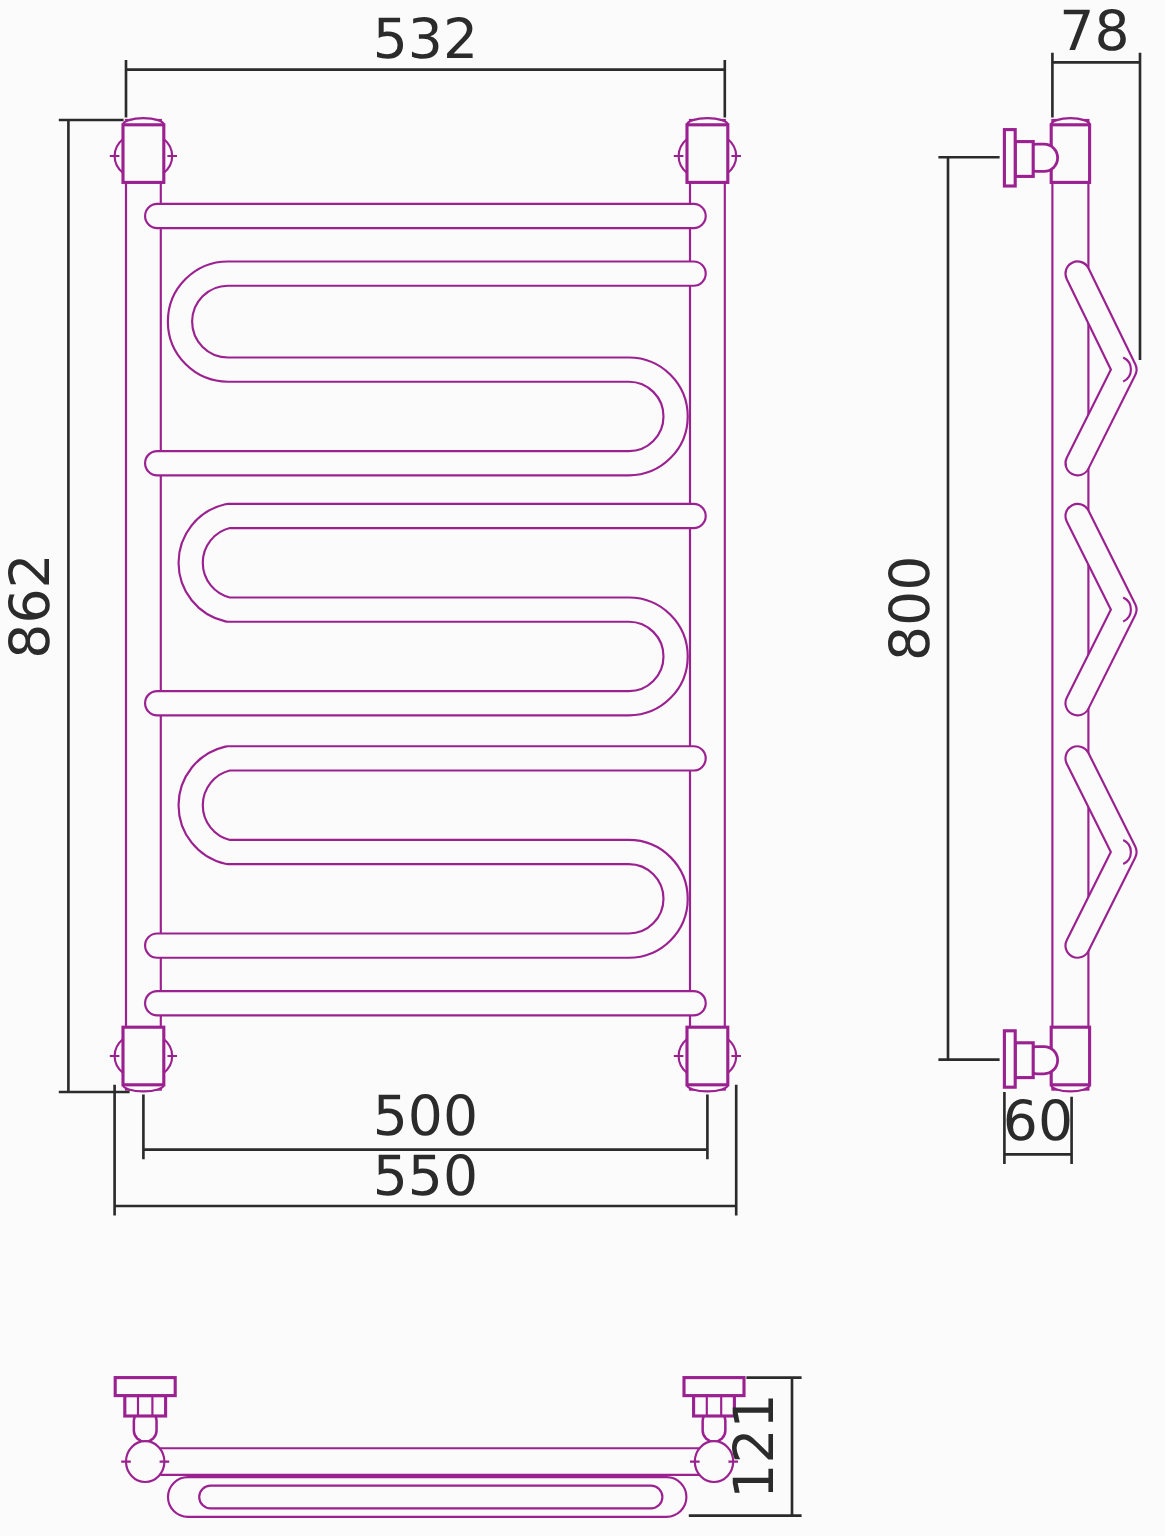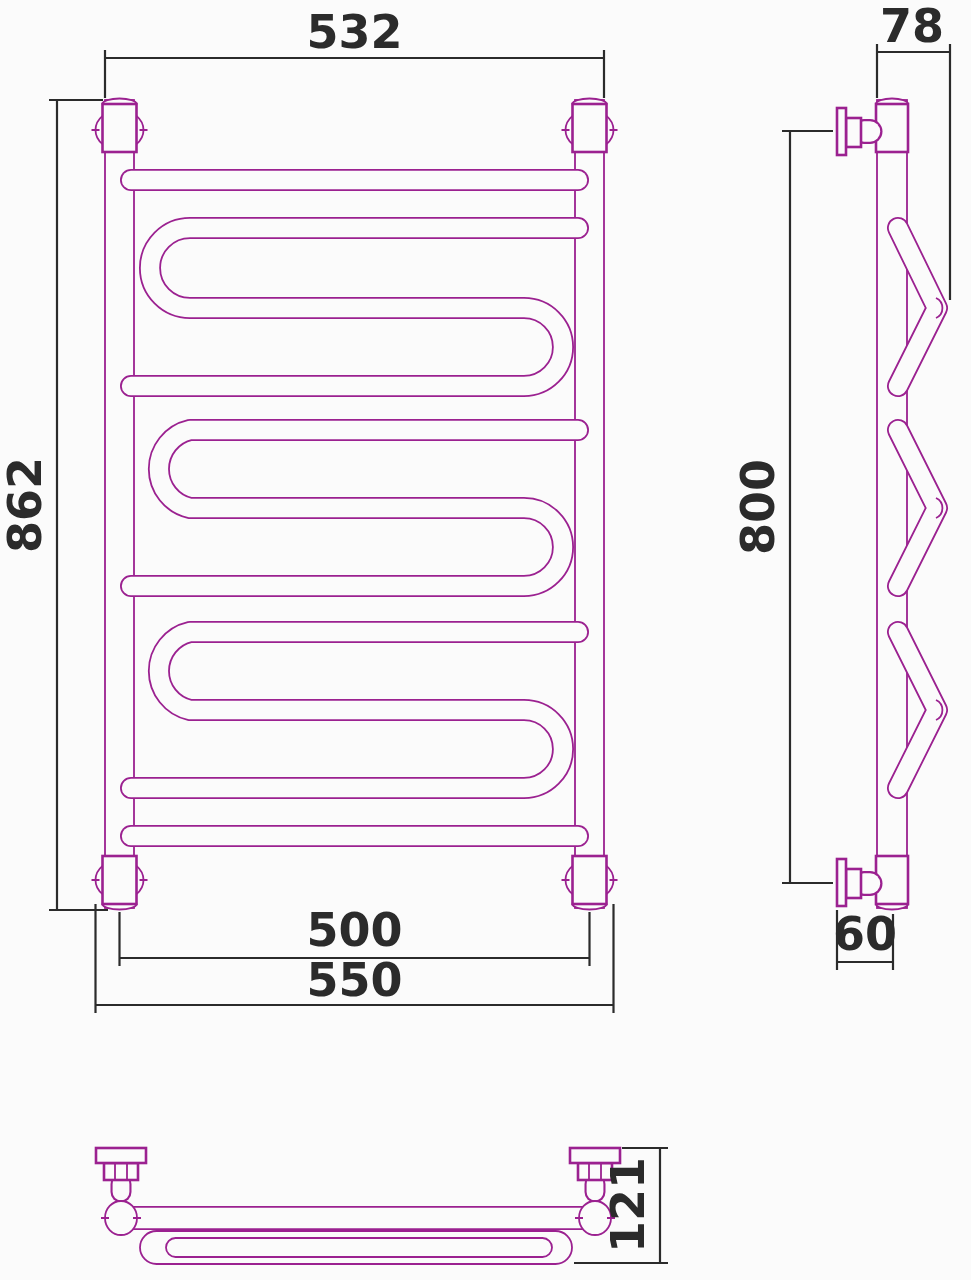--- a/index.html
+++ b/index.html
@@ -2,21 +2,21 @@
 <html style="--line: #9b2190; --ink: #2b2b2b; --paper: #fbfbfb;"><head>
 <meta charset="utf-8">
 <style>
   :root{
     --line:#9b2190;
     --ink:#2b2b2b;
     --paper:#fbfbfb;
   }
   html,body{margin:0;padding:0;background:var(--paper);}
   .stage{position:relative;width:968px;height:1280px;background:var(--paper);overflow:hidden;
-         font-family:"DejaVu Sans",sans-serif;font-weight:bold;}
+         font-family:"DejaVu Sans",sans-serif;}
   svg{display:block}
   
   .dim{fill:none;stroke:var(--ink);stroke-width:2.2;}
   
   .ww{fill:var(--paper);stroke:var(--line);stroke-width:1.8;}
   .wb{fill:var(--paper);stroke:var(--line);stroke-width:2.6;}
   .thin{fill:none;stroke:var(--line);stroke-width:1.8;}
   
   .tube-o{fill:none;stroke:var(--line);stroke-width:22;stroke-linecap:round;stroke-linejoin:round;}
   .tube-i{fill:none;stroke:var(--paper);stroke-width:18.4;stroke-linecap:round;stroke-linejoin:round;}

